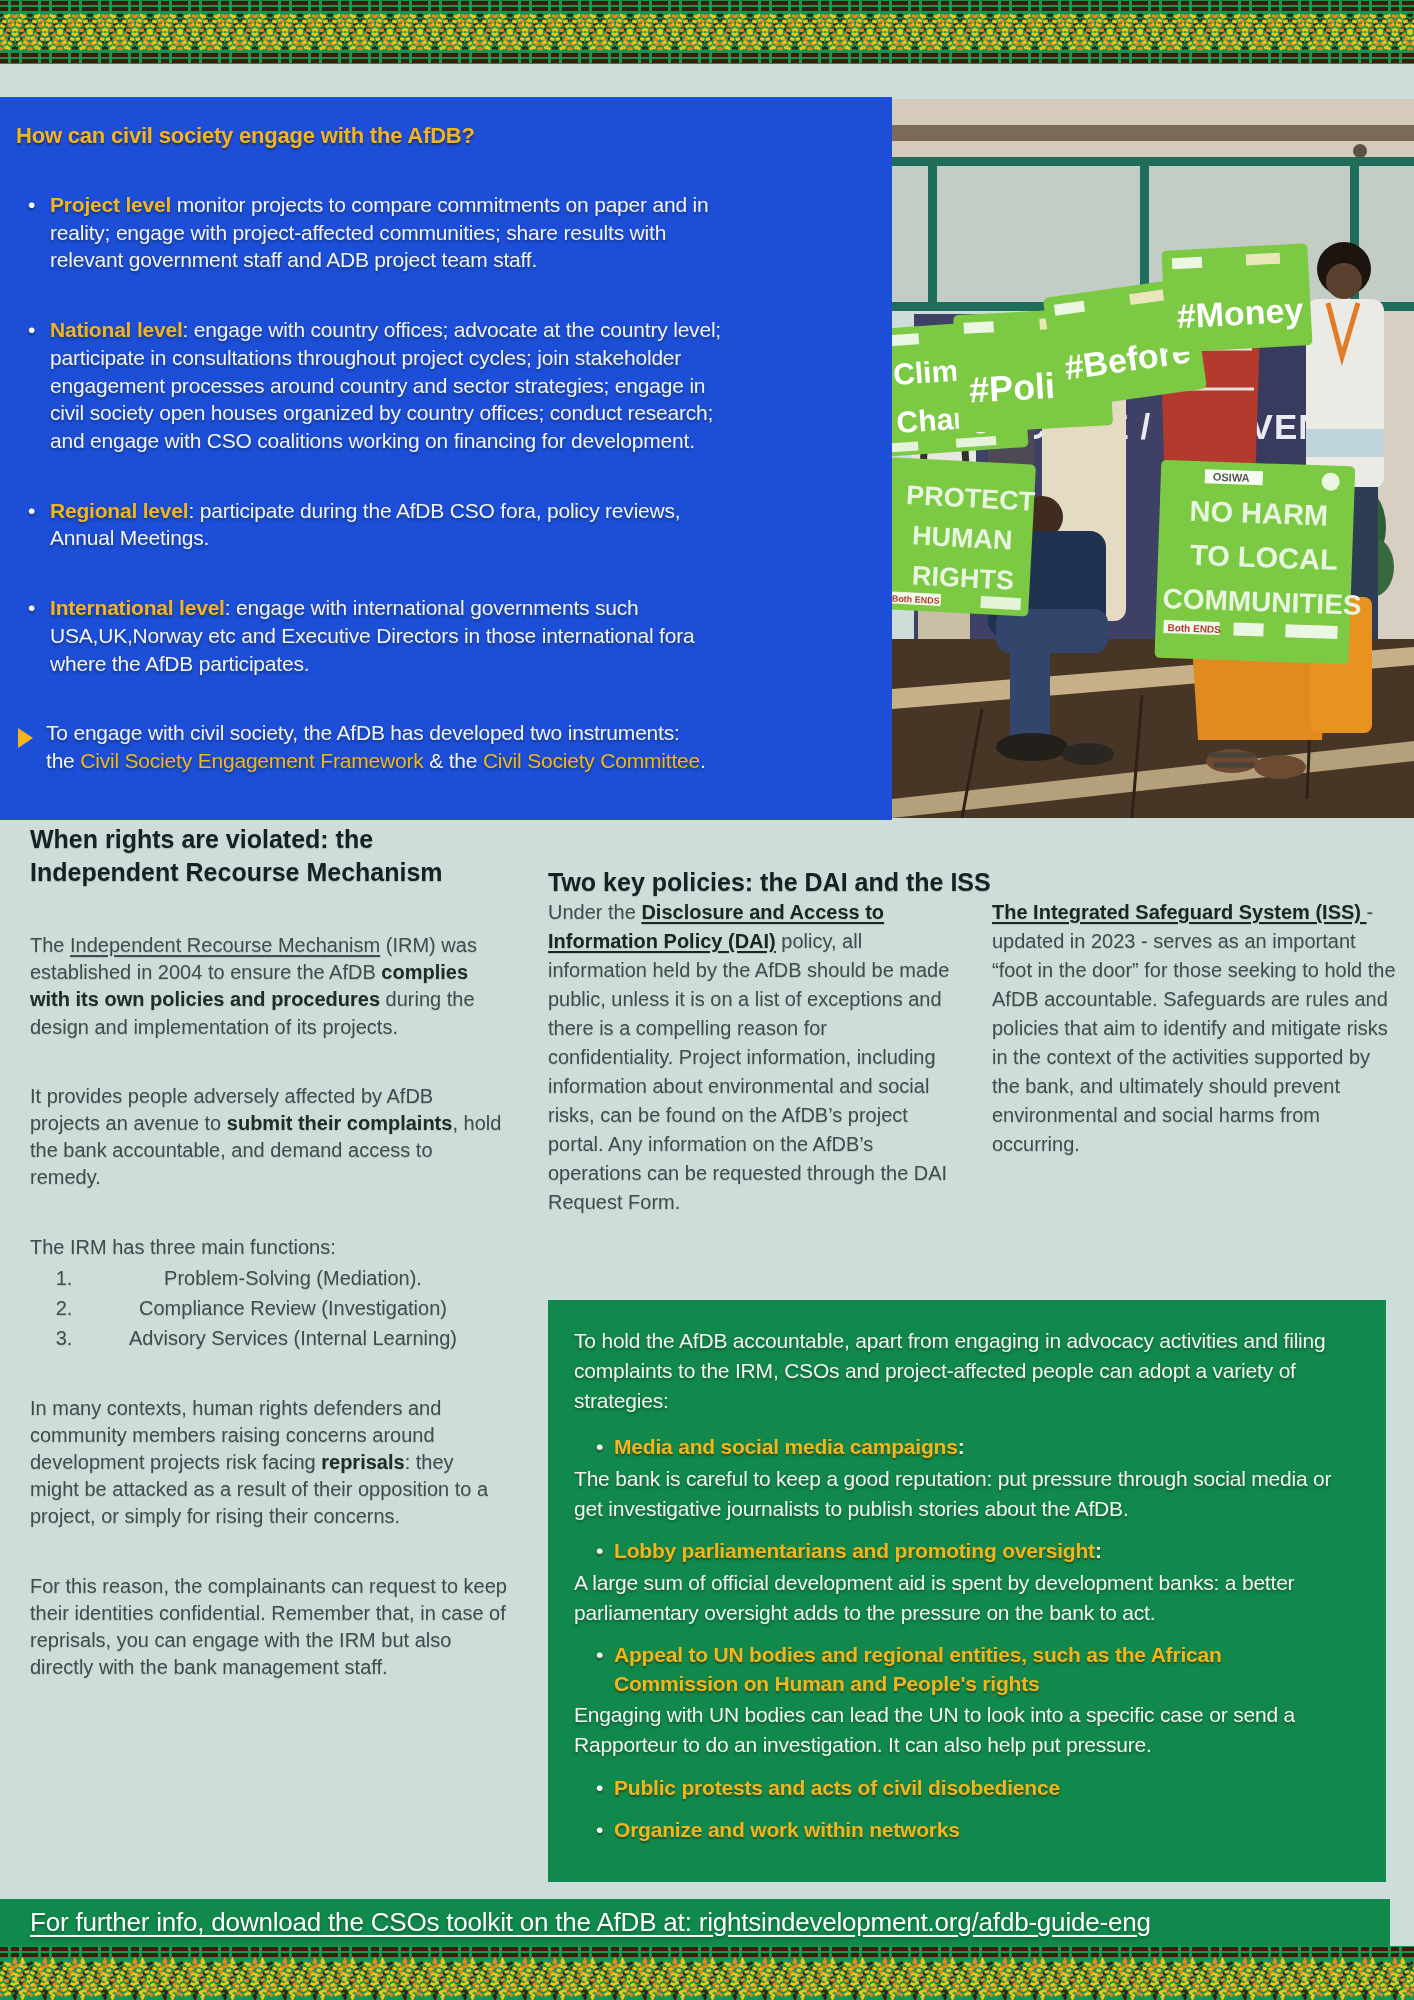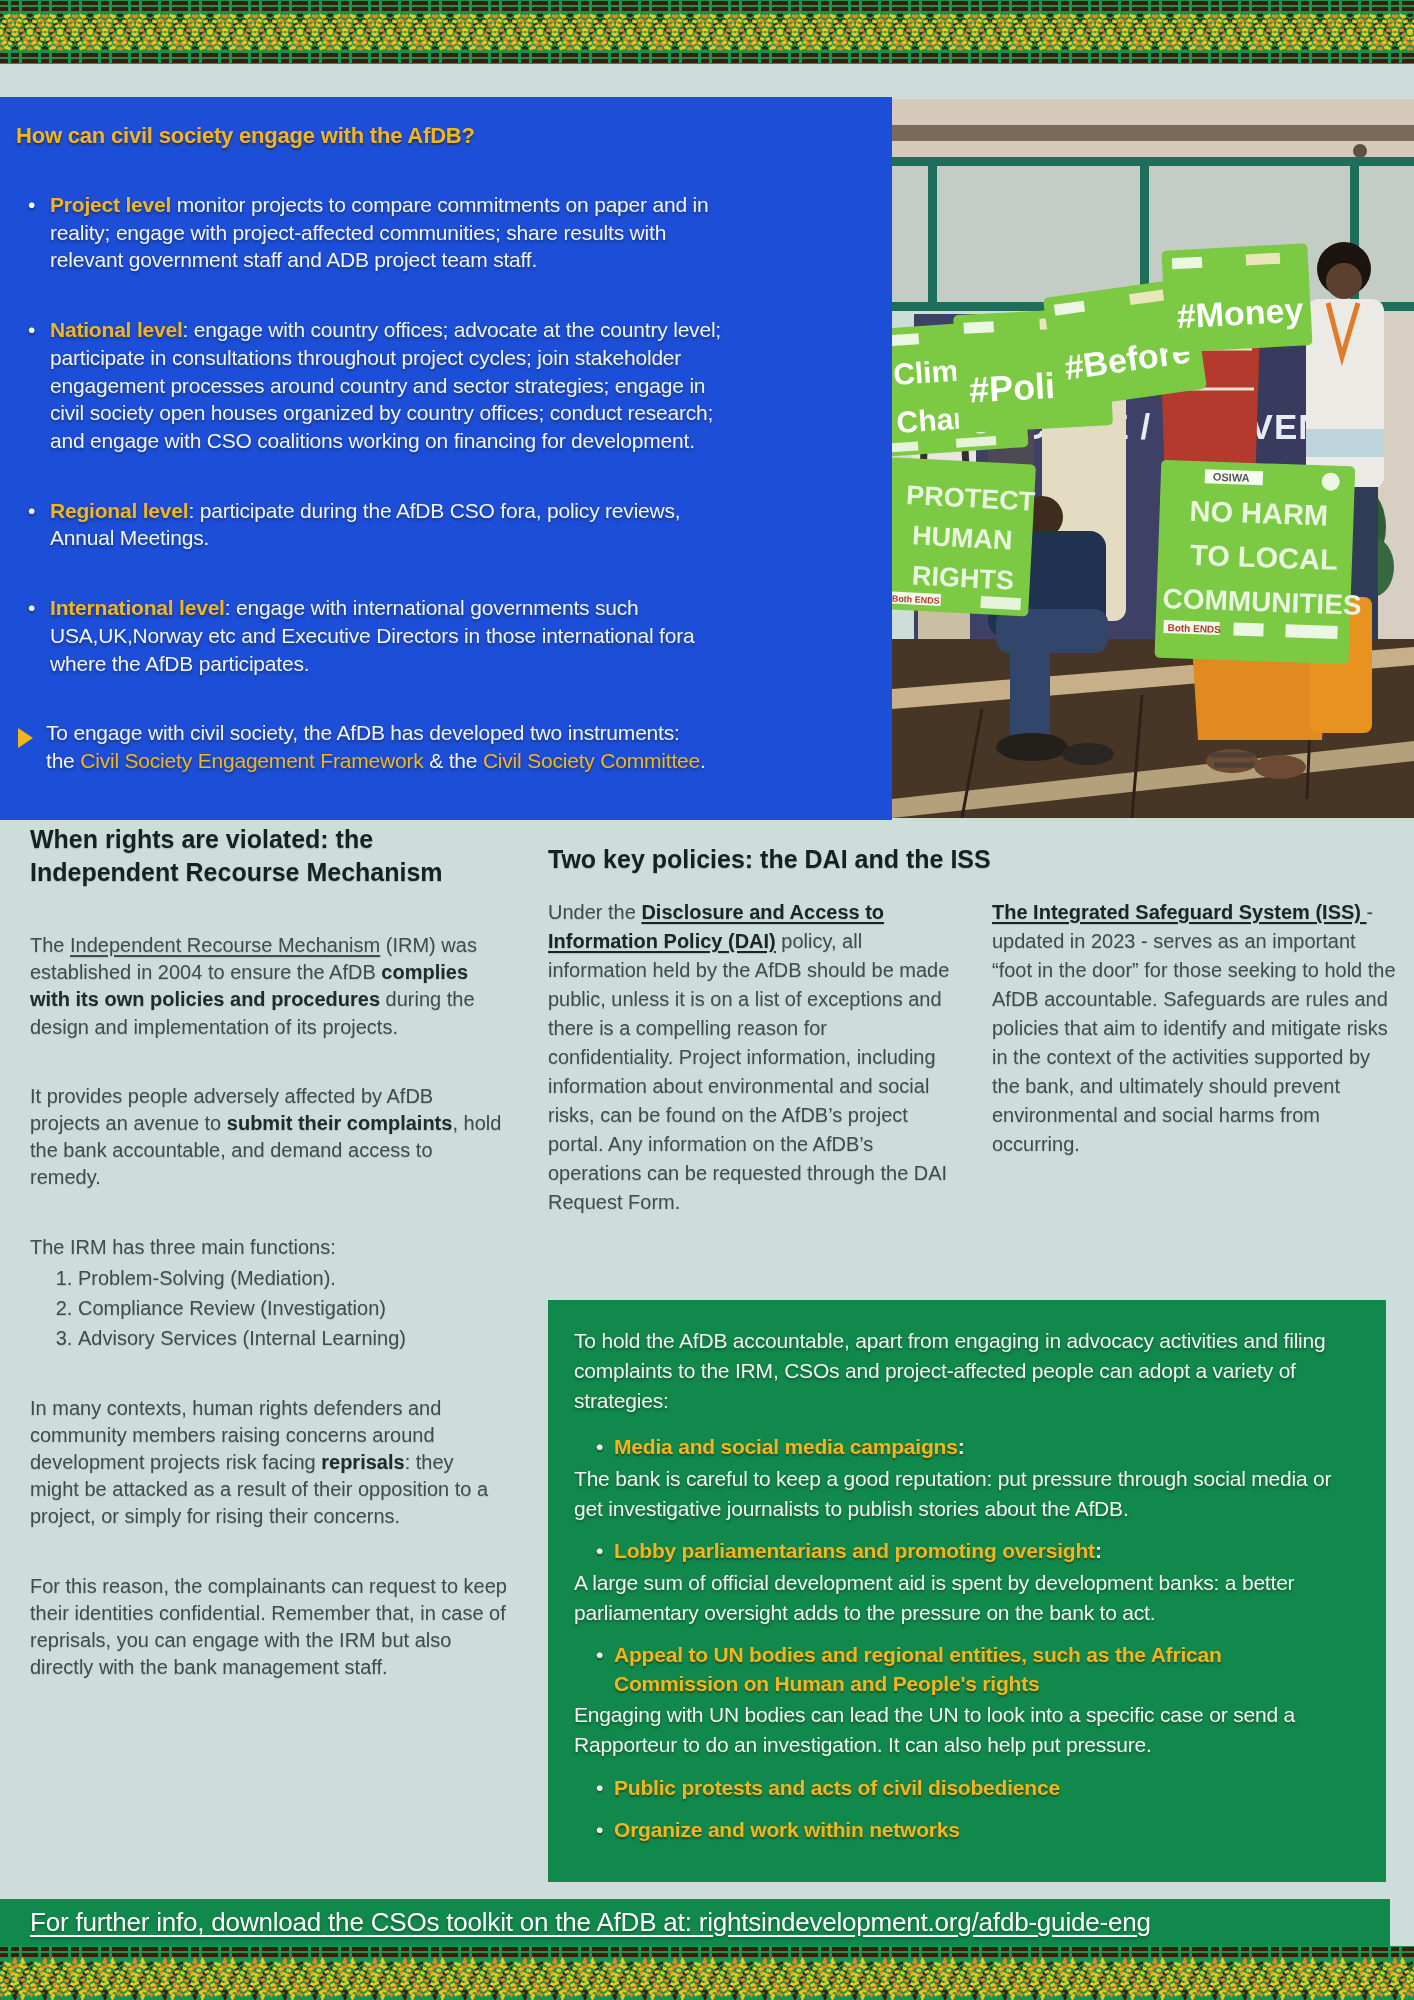--- a/index.html
+++ b/index.html
@@ -36,24 +36,24 @@
   .col-title{color:#142221;font-weight:bold;font-size:25px;line-height:1.3;margin:0;
              text-shadow:0 1px 1px rgba(0,0,0,.18);}
   .violated{left:30px;top:823px;width:478px;}
   .violated .col-title{margin-bottom:44px;}
   .btxt{color:#414d4c;font-size:20px;line-height:1.36;margin:0 0 42px 0;
         text-shadow:0 1px 1px rgba(0,0,0,.12);}
   .btxt b{color:#202b2a;}
   .btxt .ul{text-decoration:underline;text-underline-offset:3px;}
   .btxt.tight{margin-bottom:2px;}
   ol.funcs{margin:2px 0 42px 0;padding-left:48px;color:#414d4c;font-size:20px;line-height:1.5;
-           text-shadow:0 1px 1px rgba(0,0,0,.12);}
+           text-shadow:0 1px 1px rgba(0,0,0,.12);text-align:center;}
   ol.funcs li{padding-left:0px;}
 
-  .policies-title{left:548px;top:843px;width:840px;}
+  .policies-title{left:548px;top:866px;width:840px;}
   .dai-col{left:548px;top:898px;width:404px;}
   .iss-col{left:992px;top:898px;width:404px;}
   .pol-txt{color:#414d4c;font-size:20px;line-height:1.45;margin:0;text-shadow:0 1px 1px rgba(0,0,0,.12);}
   .pol-txt .bul{font-weight:bold;color:#1a2524;text-decoration:underline;text-underline-offset:3px;}
 
   
   .strat-box{left:548px;top:1300px;width:838px;height:582px;background:#12894c;
              padding:26px 26px 0 26px;box-sizing:border-box;color:#f4f4f2;}
   .strat-intro{font-size:21px;line-height:1.42;margin:0 0 18px 0;
                text-shadow:0 2px 3px rgba(0,25,10,.45);letter-spacing:-.2px;}

